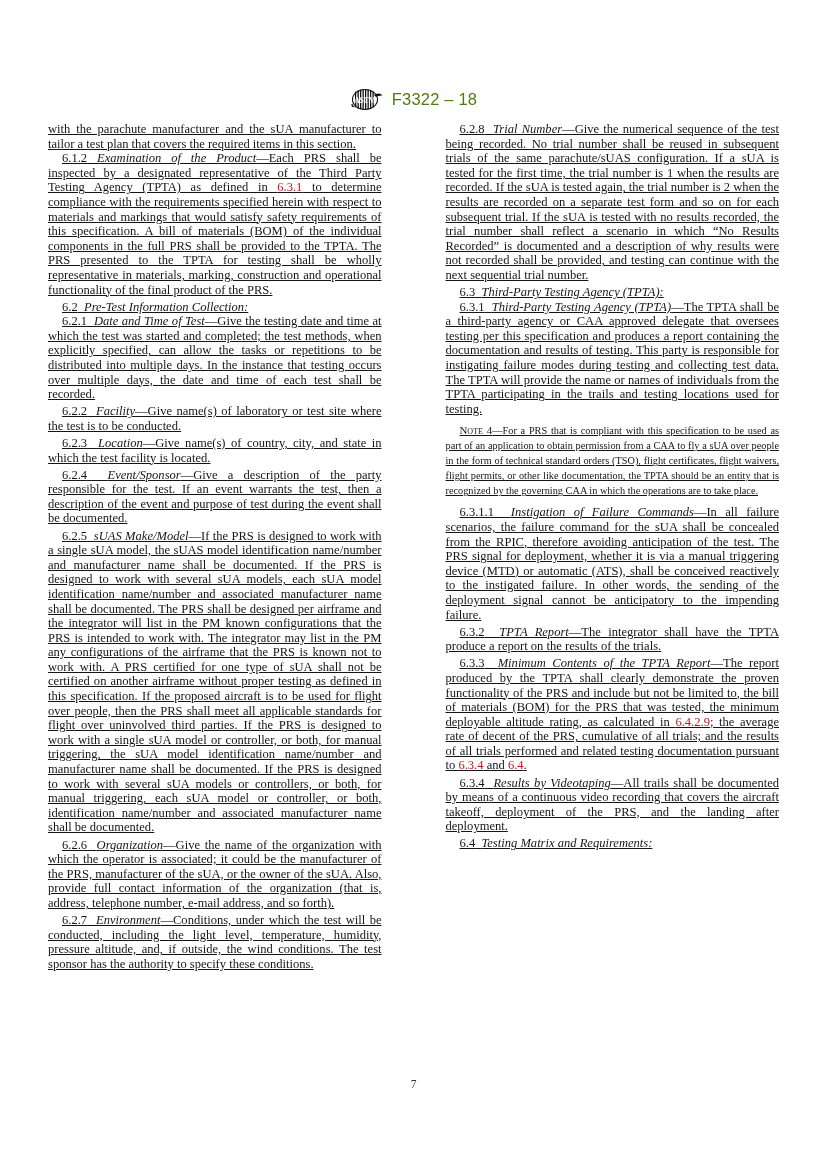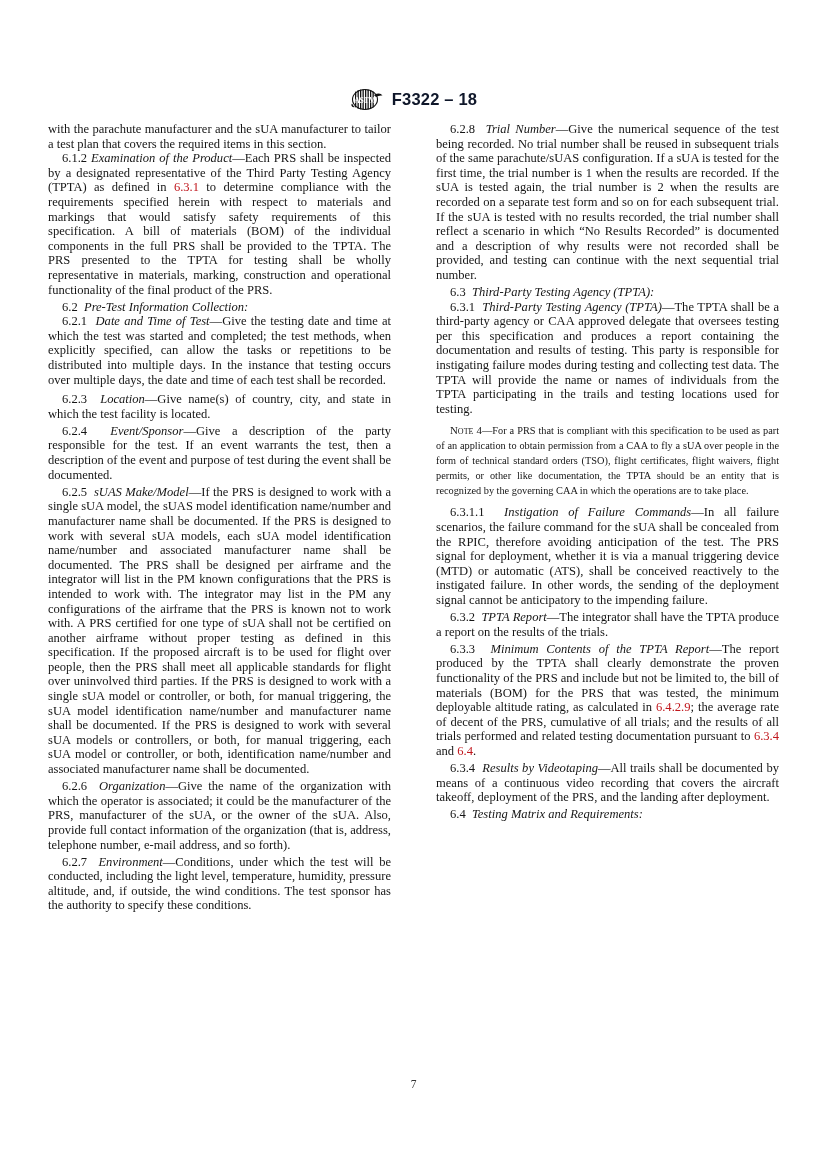--- a/index.html
+++ b/index.html
@@ -34,40 +34,41 @@
     justify-content: center;
     gap: 8px;
   }
   .astm-logo {
     width: 34px;
     height: 25px;
     display: block;
   }
   .header-title {
     font-family: "Liberation Sans", "DejaVu Sans", sans-serif;
-    font-weight: bold;
+    font-weight: normal;
     font-size: 16.5px;
     letter-spacing: 0.2px;
-    color: #0f172a;
+    color: #4d7c0f;
     white-space: nowrap;
   }
 
   
   .columns {
     position: absolute;
     left: 48px;
     top: 122px;
     width: 731px;
     display: flex;
     gap: 45px;
+    text-decoration: underline;
   }
   .col {
     width: 343px;
   }
-  .col.right { width: 343px; }
+  .col.right { width: 343px; margin-left: 19px; }
 
   p.body {
     margin: 0;
     font-size: 12.55px;
     line-height: 14.6px;
     text-align: justify;
     text-justify: inter-word;
     text-indent: 14px;
     hyphens: manual;
   }
@@ -137,20 +138,21 @@
       <p class="body"><span>6.1.2</span>&nbsp;<span class="sec">Examination of the Product</span><span>—Each PRS shall be inspected by a designated representative of the Third Party Testing Agency (TPTA) as defined in </span><span class="ref">6.3.1</span><span> to determine compliance with the requirements specified herein with respect to materials and markings that would satisfy safety requirements of this specification. A bill of materials (BOM) of the individual components in the full PRS shall be provided to the TPTA. The PRS presented to the TPTA for testing shall be wholly representative in materials, marking, construction and operational functionality of the final product of the PRS.</span></p>
 
       <div class="gap"></div>
 
       <p class="body"><span>6.2</span>&nbsp;&nbsp;<span class="sec">Pre-Test Information Collection:</span></p>
 
       <p class="body"><span>6.2.1</span>&nbsp;&nbsp;<span class="sec">Date and Time of Test</span><span>—Give the testing date and time at which the test was started and completed; the test methods, when explicitly specified, can allow the tasks or repetitions to be distributed into multiple days. In the instance that testing occurs over multiple days, the date and time of each test shall be recorded.</span></p>
 
       <div class="gap"></div>
 
+      <p class="body"><span>6.2.2</span>&nbsp;&nbsp;<span class="sec">Facility</span><span>—Give name(s) of laboratory or test site where the test is to be conducted.</span></p>
 
       <div class="gap"></div>
 
       <p class="body"><span>6.2.3</span>&nbsp;&nbsp;<span class="sec">Location</span><span>—Give name(s) of country, city, and state in which the test facility is located.</span></p>
 
       <div class="gap"></div>
 
       <p class="body"><span>6.2.4</span>&nbsp;&nbsp;<span class="sec">Event/Sponsor</span><span>—Give a description of the party responsible for the test. If an event warrants the test, then a description of the event and purpose of test during the event shall be documented.</span></p>
 
       <div class="gap"></div>

